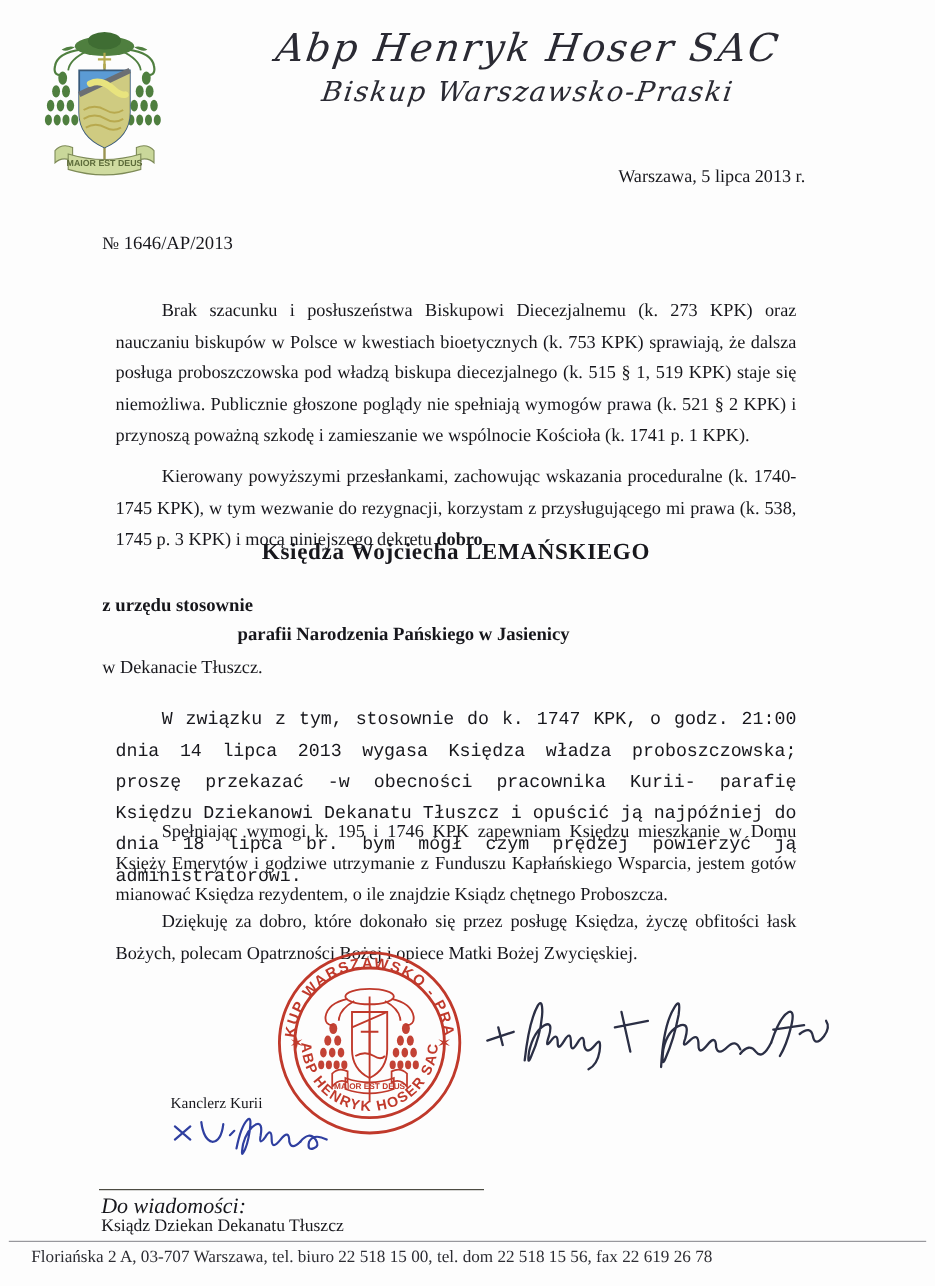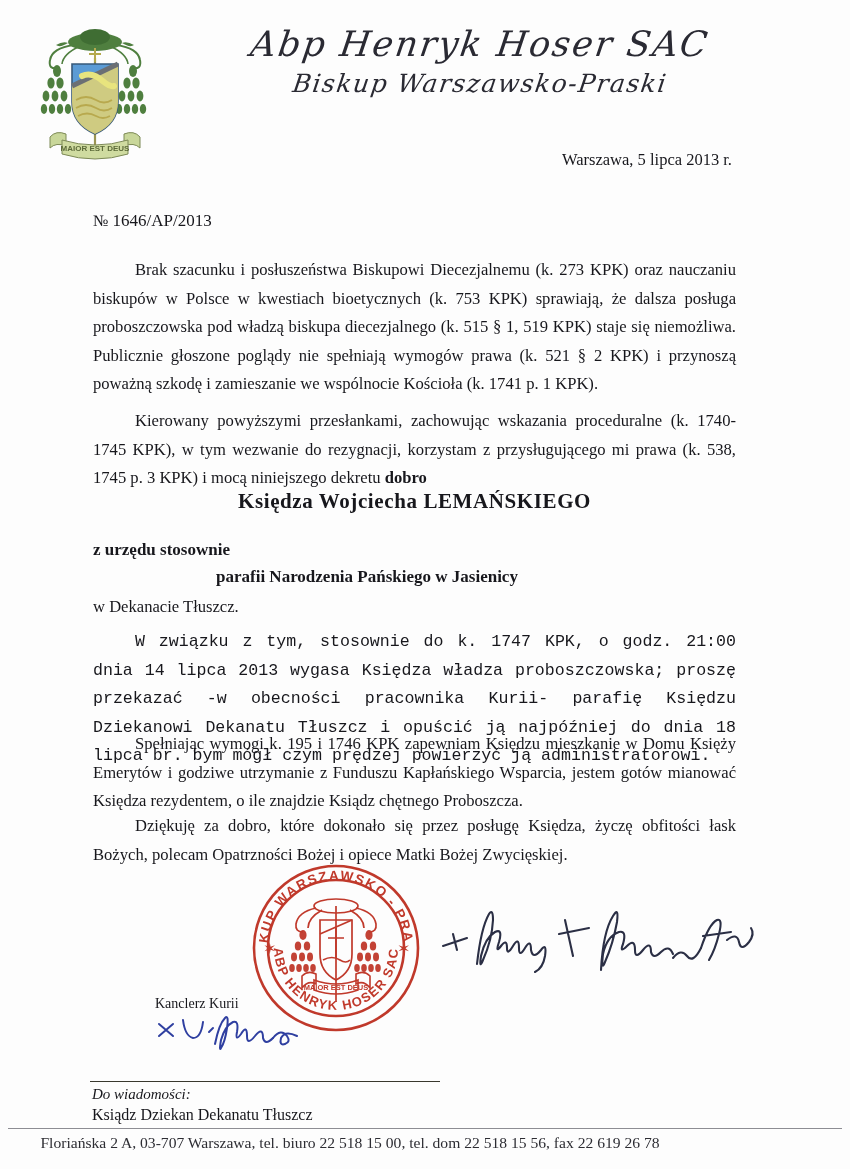--- a/index.html
+++ b/index.html
@@ -96,21 +96,21 @@
   
   .body-block {
     position: absolute;
     left: 93px;
     width: 643px;
     font-size: 16.6px;
     line-height: 28.5px;
     text-align: justify;
     text-justify: inter-word;
   }
-  .body-block p { margin: 0; }
+  .body-block p { margin: 12px; }
   .indent { text-indent: 42px; }
   .b { font-weight: bold; }
 
   .para1 { top: 256px; }
   .para2 { top: 407px; }
 
   .name-line {
     position: absolute;
     left: 93px;
     top: 489px;
@@ -184,21 +184,21 @@
     left: 90px;
     top: 1081px;
     width: 350px;
     height: 0;
     border-top: 1.4px solid #39382e;
   }
   .cc-title {
     position: absolute;
     left: 92px;
     top: 1086px;
-    font-size: 15px;
+    font-size: 20px;
     font-style: italic;
   }
   .cc-name {
     position: absolute;
     left: 92px;
     top: 1106px;
     font-size: 16px;
   }
 
   
@@ -211,21 +211,20 @@
     border-top: 1.4px solid #8d8d93;
   }
   .footer-text {
     position: absolute;
     left: 0;
     top: 1134px;
     width: 676px;
     text-align: center;
     font-size: 15.6px;
     color: #2d2d33;
-    padding-left: 12px;
   }
 </style>
 </head>
 <body>
 
 <div id="page">
 
   <div class="letterhead">
 
     <div class="crest">

